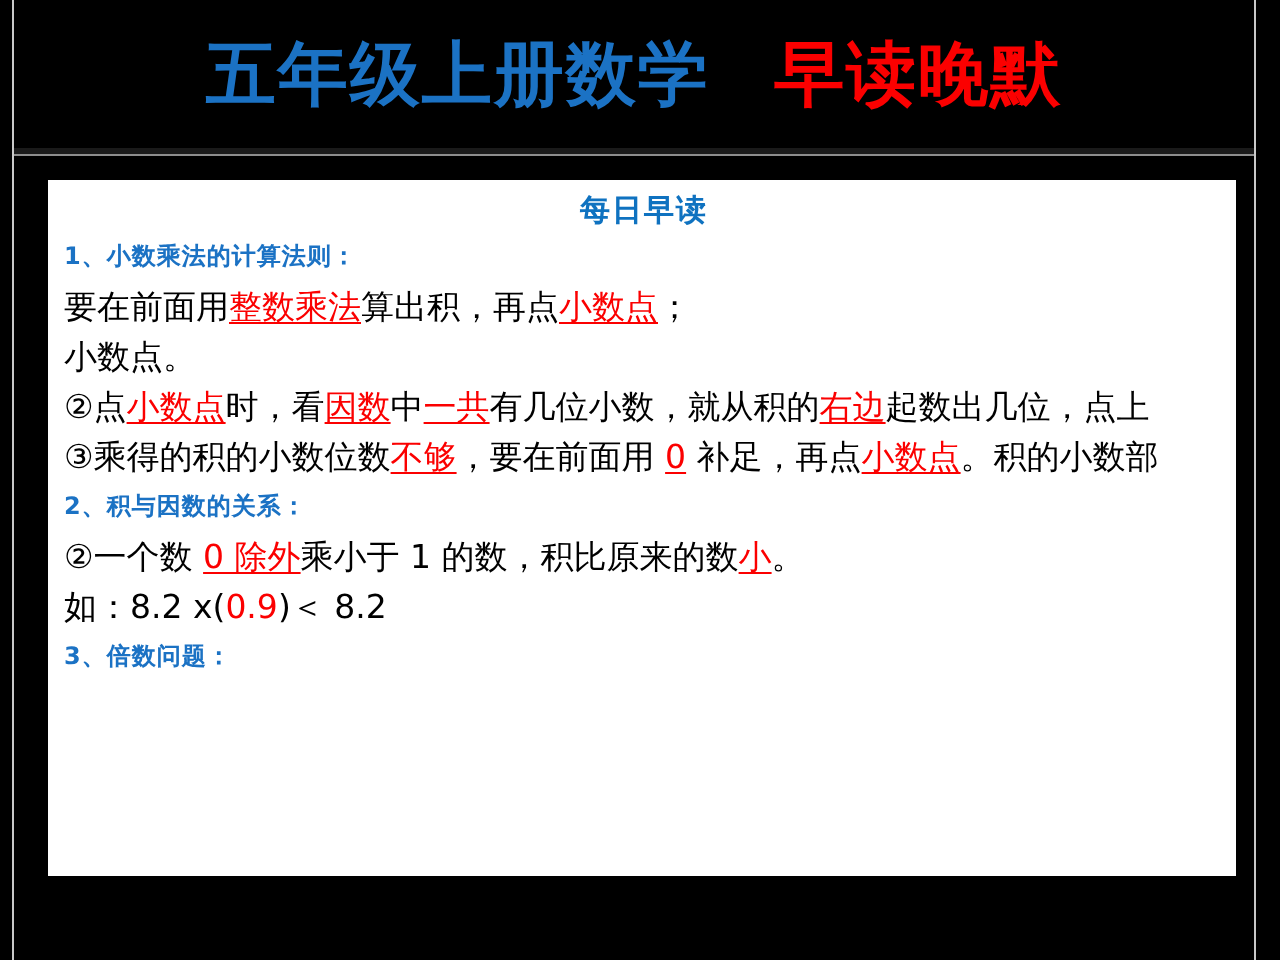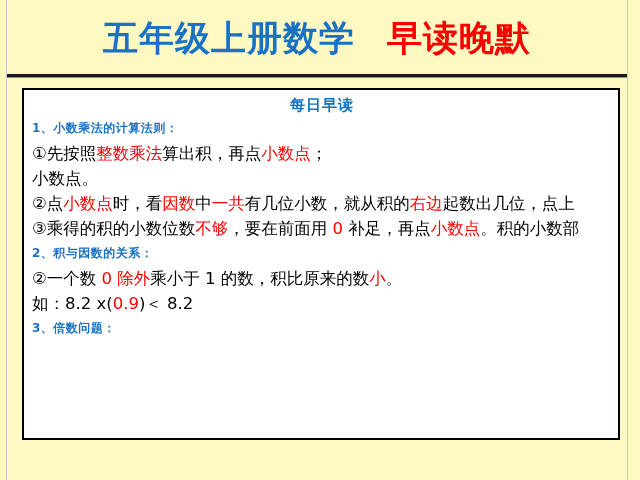--- a/index.html
+++ b/index.html
@@ -11,21 +11,21 @@
     width: 640px;
     height: 480px;
     overflow: hidden;
     font-family: "DejaVu Sans", "Liberation Sans", sans-serif;
   }
 
   #page {
     position: relative;
     width: 640px;
     height: 480px;
-    background: #fef9c3;
+    background: #000000;
   }
 
   
   .edge-rule {
     position: absolute;
     top: 0;
     width: 1px;
     height: 480px;
     background: #c9c9c9;
   }
@@ -94,20 +94,21 @@
   .body-line {
     color: #000000;
     font-size: 16.5px;
     line-height: 25px;
     white-space: nowrap;
     letter-spacing: 0px;
   }
 
   .hl {
     color: #fb0000;
+    text-decoration: underline;
     text-underline-offset: 2px;
     text-align: right;
   }
   .hl-plain { color: #fb0000; }
 </style>
 </head>
 <body>
 
 <div id="page">
 
@@ -119,21 +120,21 @@
     <span class="title-gap"></span>
     <span class="title-text title-red">早读晚默</span>
   </div>
 
   <div class="title-underline"></div>
 
   <div class="content-box">
     <div class="box-heading">每日早读</div>
     <div id="sections-host">
         <div class="section-label">1、小数乘法的计算法则：</div>
-        <div class="body-line"><span>①先按照</span><span class="hl">整数乘法</span><span>算出积，再点</span><span class="hl">小数点</span><span>；</span></div>
+        <div class="body-line"><span>要在前面用</span><span class="hl">整数乘法</span><span>算出积，再点</span><span class="hl">小数点</span><span>；</span></div>
         <div class="body-line"><span>小数点。</span></div>
         <div class="body-line"><span>②点</span><span class="hl">小数点</span><span>时，看</span><span class="hl">因数</span><span>中</span><span class="hl">一共</span><span>有几位小数，就从积的</span><span class="hl">右边</span><span>起数出几位，点上</span></div>
         <div class="body-line"><span>③乘得的积的小数位数</span><span class="hl">不够</span><span>，要在前面用 </span><span class="hl">0</span><span> 补足，再点</span><span class="hl">小数点</span><span>。积的小数部</span></div>
         <div class="section-label">2、积与因数的关系：</div>
         <div class="body-line"><span>②一个数 </span><span class="hl">0 除外</span><span>乘小于 1 的数，积比原来的数</span><span class="hl">小</span><span>。</span></div>
         <div class="body-line"><span>如：8.2  x(</span><span class="hl-plain">0.9</span><span>)＜ 8.2</span></div>
         <div class="section-label">3、倍数问题：</div>
       </div>
   </div>
 

